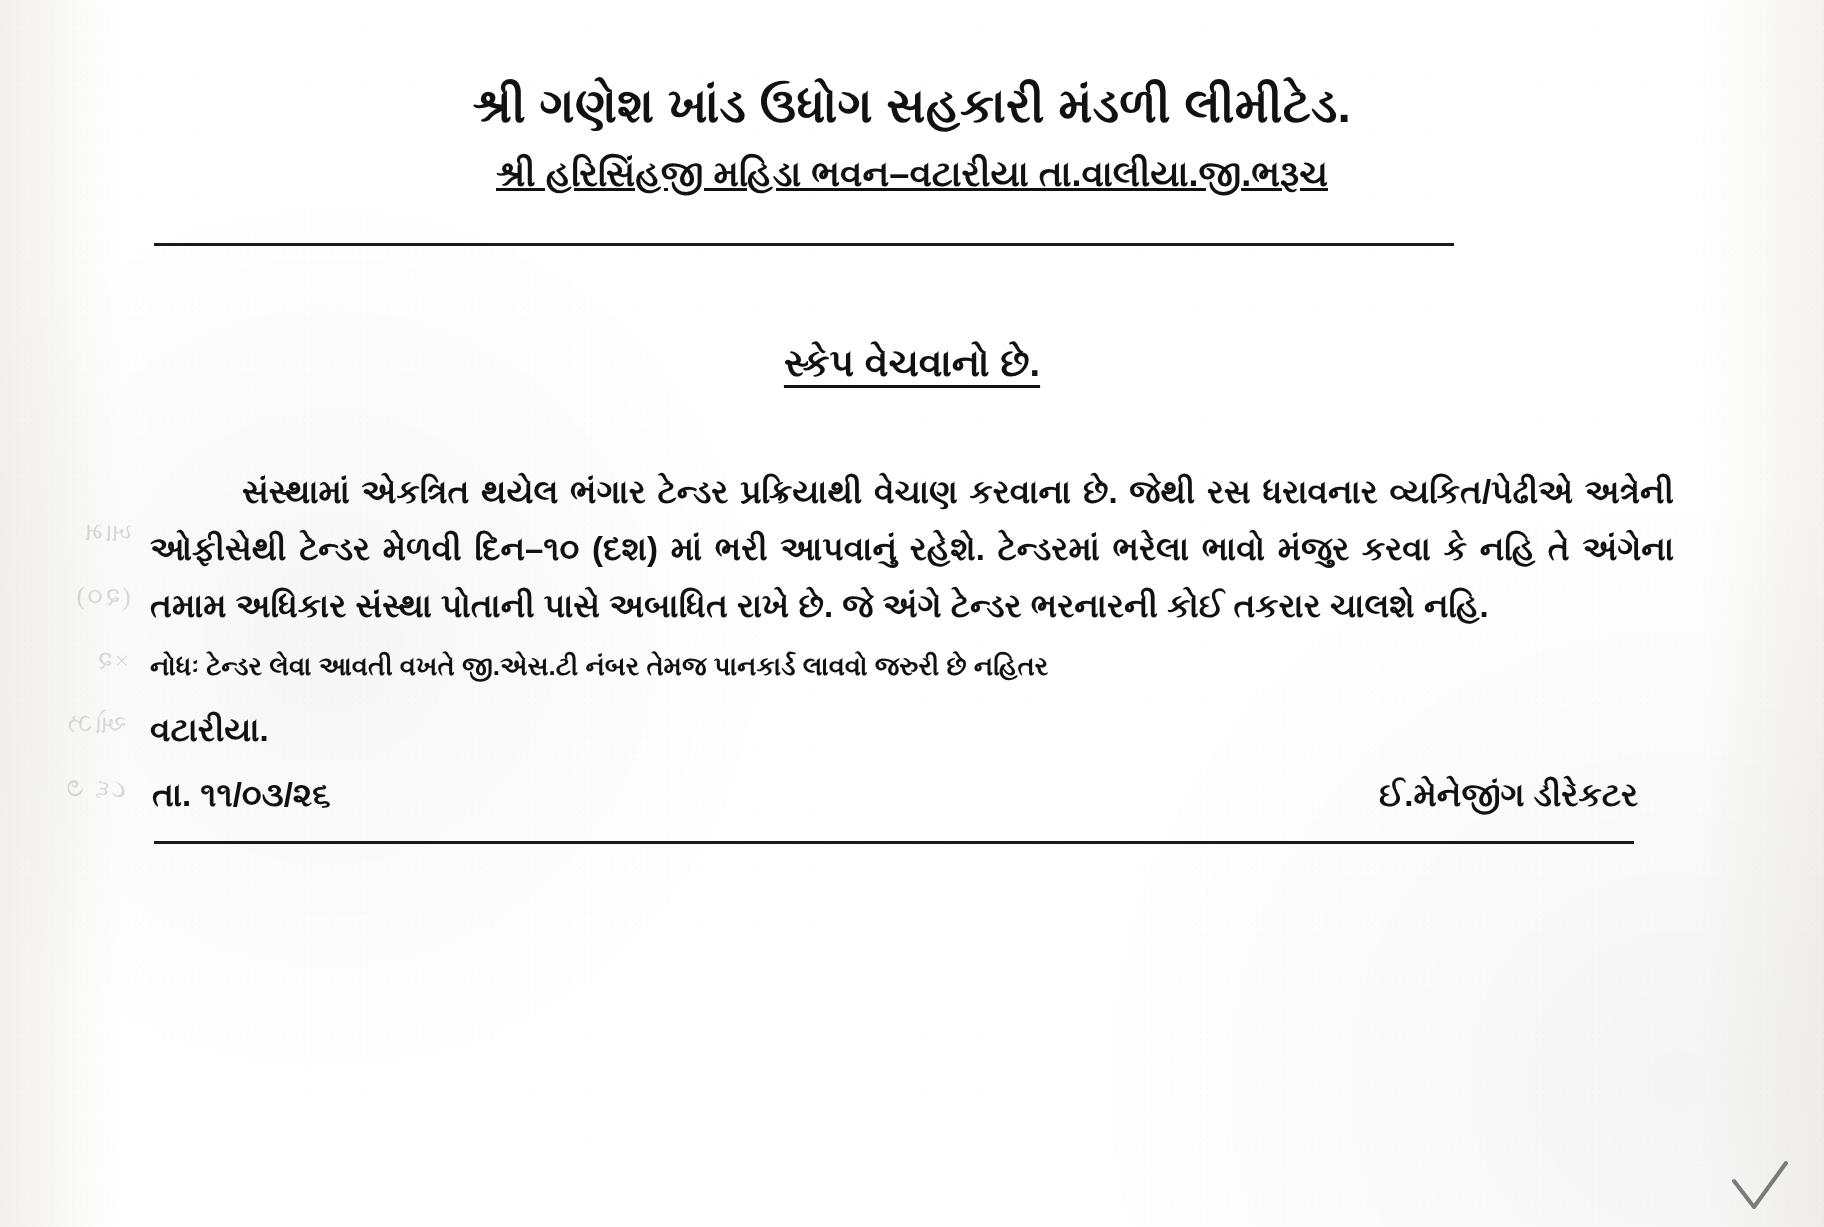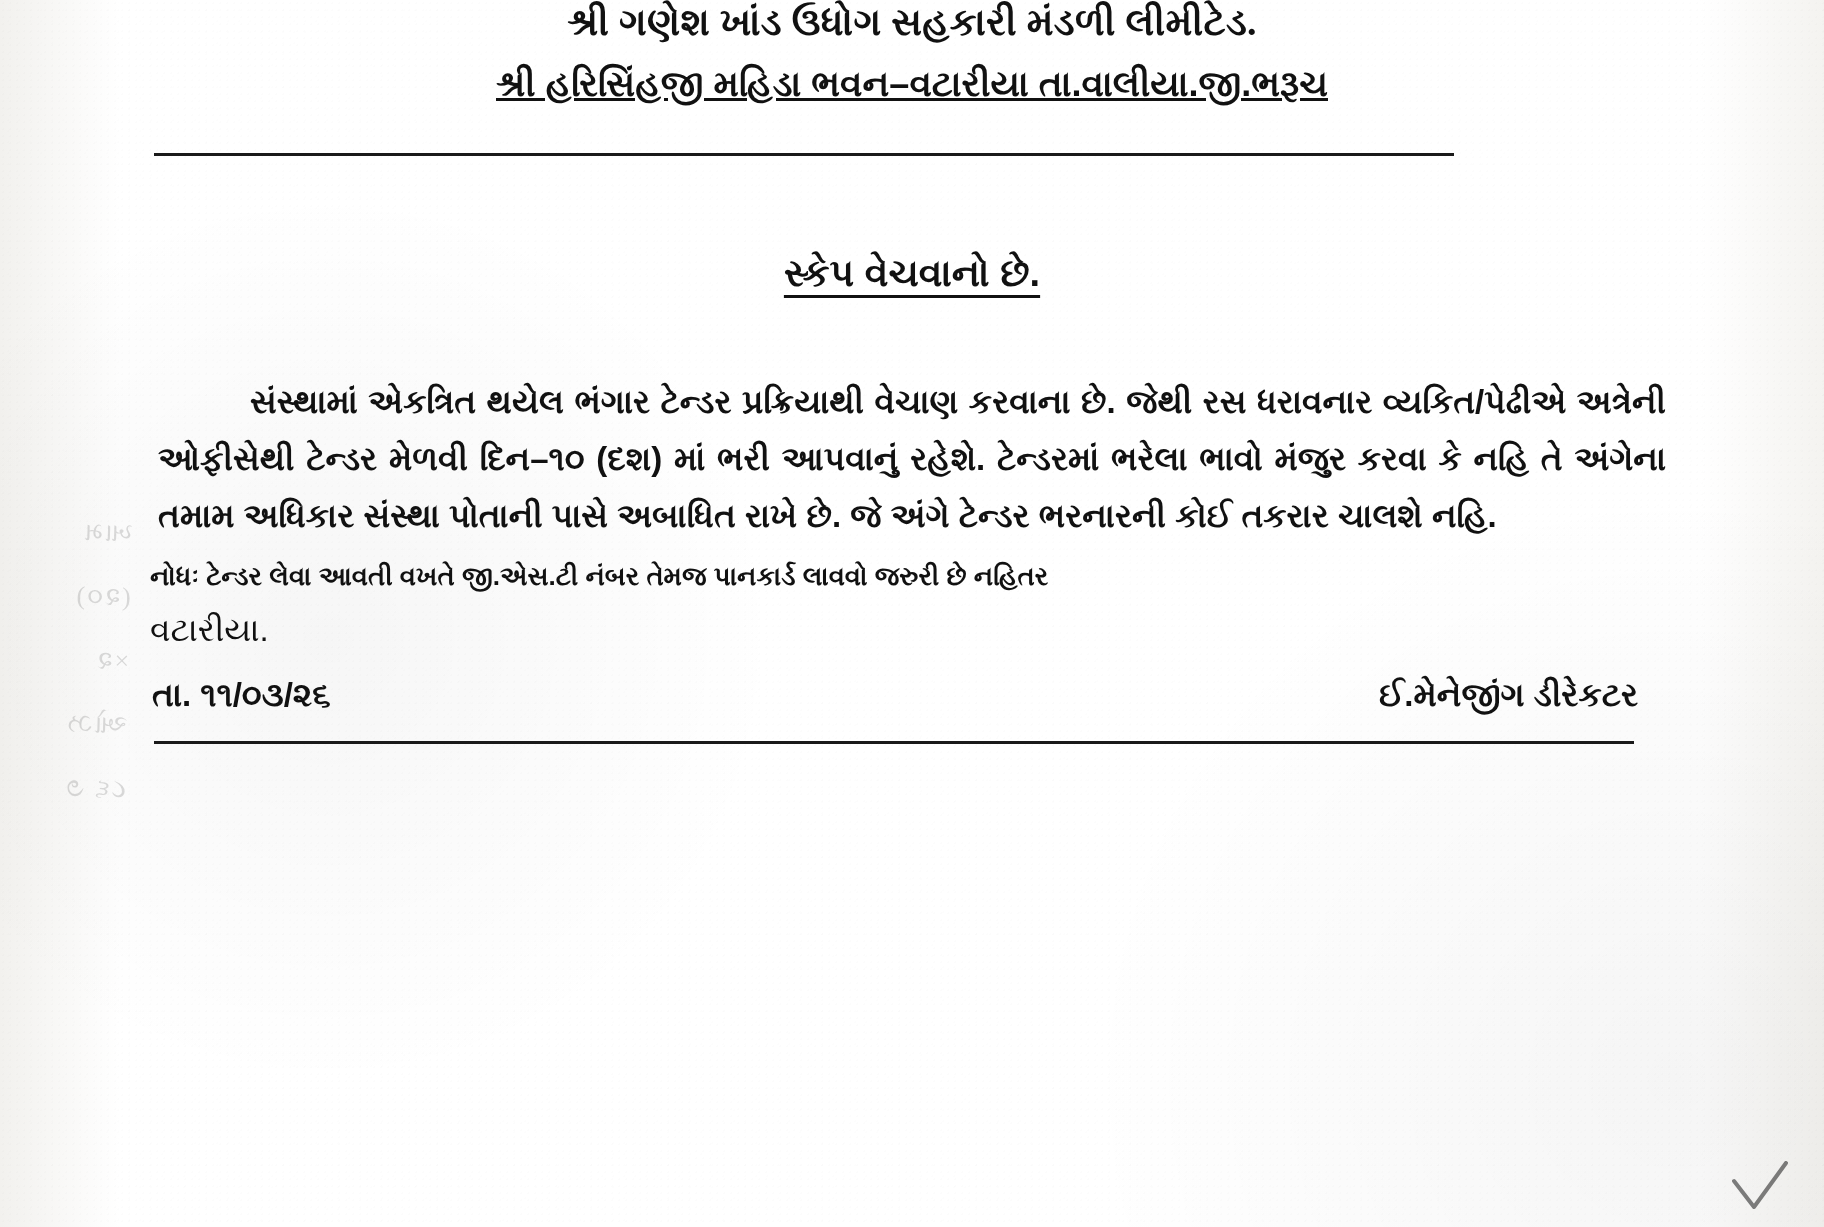--- a/index.html
+++ b/index.html
@@ -63,23 +63,23 @@
     z-index: 2;
     padding: 0 150px;
   }
 
   .hdr {
     text-align: center;
     font-weight: bold;
     font-family: "Liberation Sans", sans-serif;
   }
   .hdr-line1 {
-    font-size: 38px;
+    font-size: 48px;
+    padding-top: 78px;
     letter-spacing: 0.3px;
-    font-family: Liberation Serif, serif;
   }
   .hdr-line2 {
     font-size: 36px;
     padding-top: 18px;
     text-decoration: underline;
   }
   .hdr-line3 {
     font-size: 35px;
     padding-top: 18px;
   }
@@ -107,43 +107,43 @@
   }
 
   .body {
     margin-top: 78px;
     font-size: 33px;
     line-height: 1.72;
     text-align: justify;
     text-justify: inter-word;
     font-weight: bold;
   }
-  .body p { margin: 8px; }
+  .body p { margin: 0; }
   .para-1 { text-indent: 92px; }
   .strong-inline { font-weight: bold; }
 
   .note {
     margin-top: 10px;
     font-size: 26px;
     font-weight: bold;
     line-height: 1.72;
   }
   .note-cont {
     padding-left: 58px;
   }
 
   .deposit {
     margin-top: 12px;
     font-size: 33px;
     font-weight: bold;
   }
   .place {
-    margin-top: 12px;
-    font-size: 33px;
-    font-weight: normal;
+    margin-top: 22px;
+    font-size: 33px;
+    font-weight: bold;
   }
 
   .footer-row {
     margin-top: 26px;
     display: flex;
     justify-content: space-between;
     align-items: center;
     font-size: 33px;
     font-weight: bold;
   }

